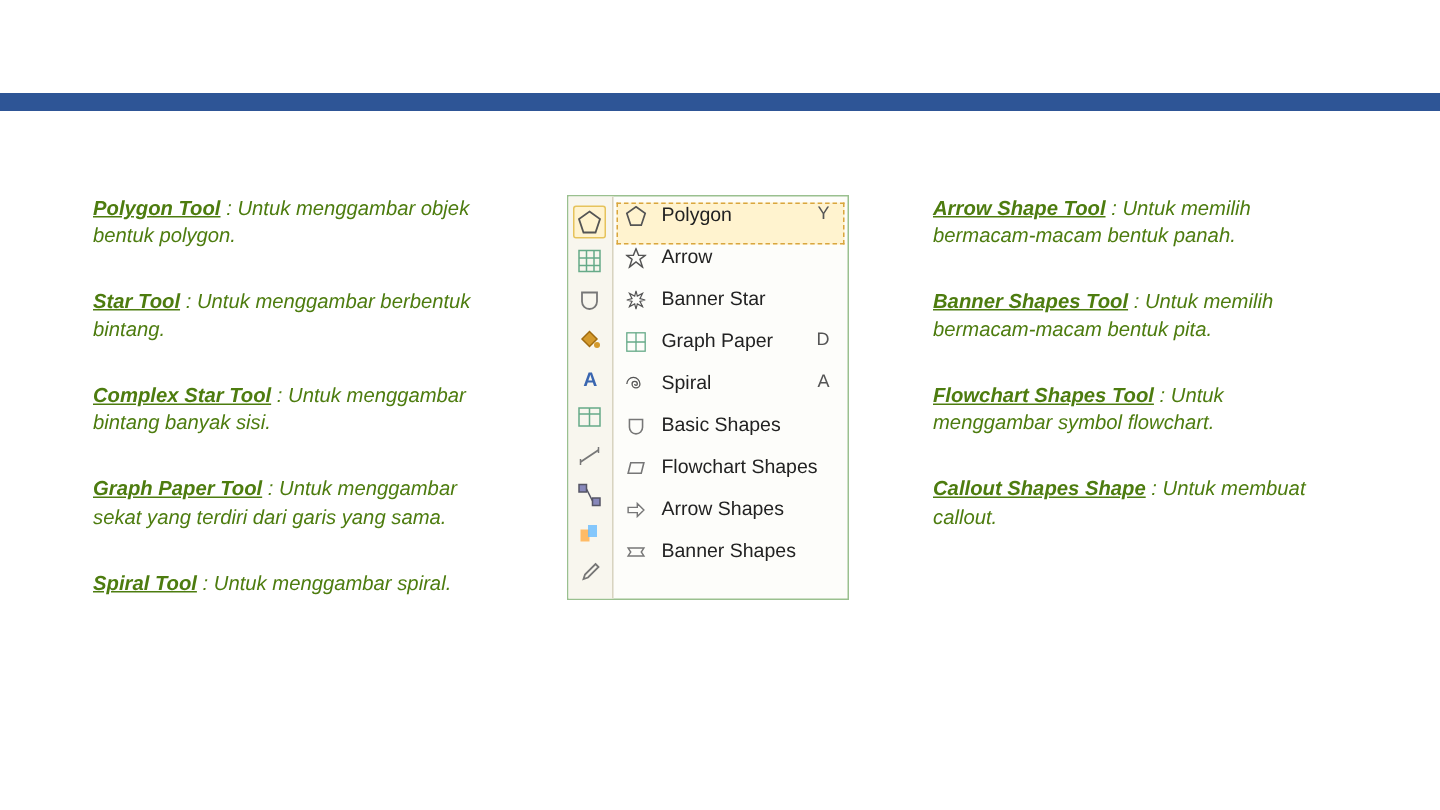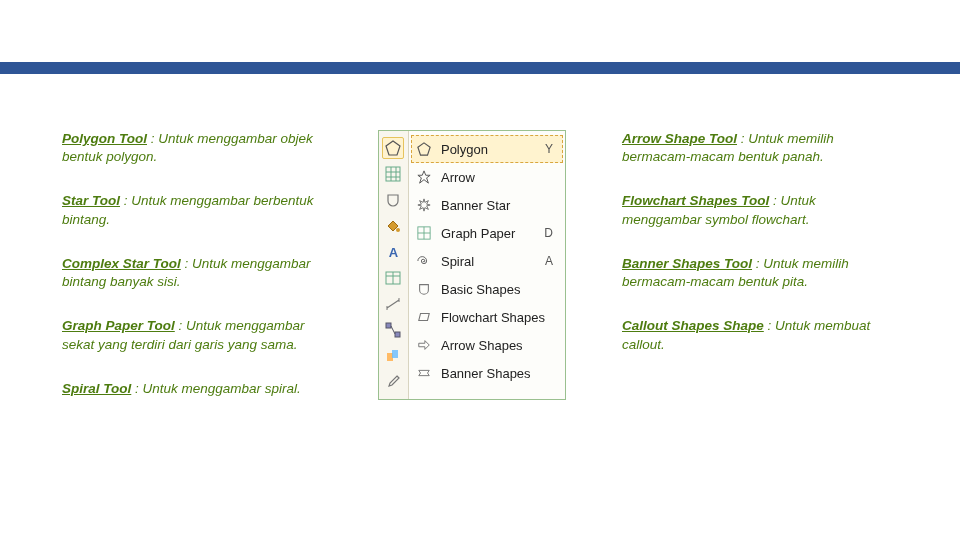--- a/index.html
+++ b/index.html
@@ -73,21 +73,20 @@
     background: #fff3cf;
     border-color: #e6c35c;
   }
   .tb-svg { width: 16px; height: 16px; }
   .flyout {
     flex: 1;
     padding: 4px 2px;
   }
   .fl-row {
     display: flex;
-    align-items: center;
     height: 28px;
     padding: 0 6px 0 4px;
     font-size: 13px;
     color: #222;
     gap: 8px;
   }
   .fl-row.sel {
     background: #fff3cf;
     outline: 1px dashed #d9a63e;
     outline-offset: -1px;
@@ -277,23 +276,23 @@
         </div>
       </div>
     </div>
   </div>
 
   <div class="col-right">
     <p class="desc">
       <span class="title">Arrow Shape Tool</span><span class="body"> : Untuk memilih bermacam-macam bentuk panah.</span>
     </p>
     <p class="desc">
+      <span class="title">Banner Shapes Tool</span><span class="body"> : Untuk memilih bermacam-macam bentuk pita.</span>
+    </p>
+    <p class="desc">
       <span class="title">Flowchart Shapes Tool</span><span class="body"> : Untuk menggambar symbol flowchart.</span>
     </p>
     <p class="desc">
-      <span class="title">Banner Shapes Tool</span><span class="body"> : Untuk memilih bermacam-macam bentuk pita.</span>
-    </p>
-    <p class="desc">
       <span class="title">Callout Shapes Shape</span><span class="body"> : Untuk membuat callout.</span>
     </p>
   </div>
 
 </div>
 
 </body></html>

